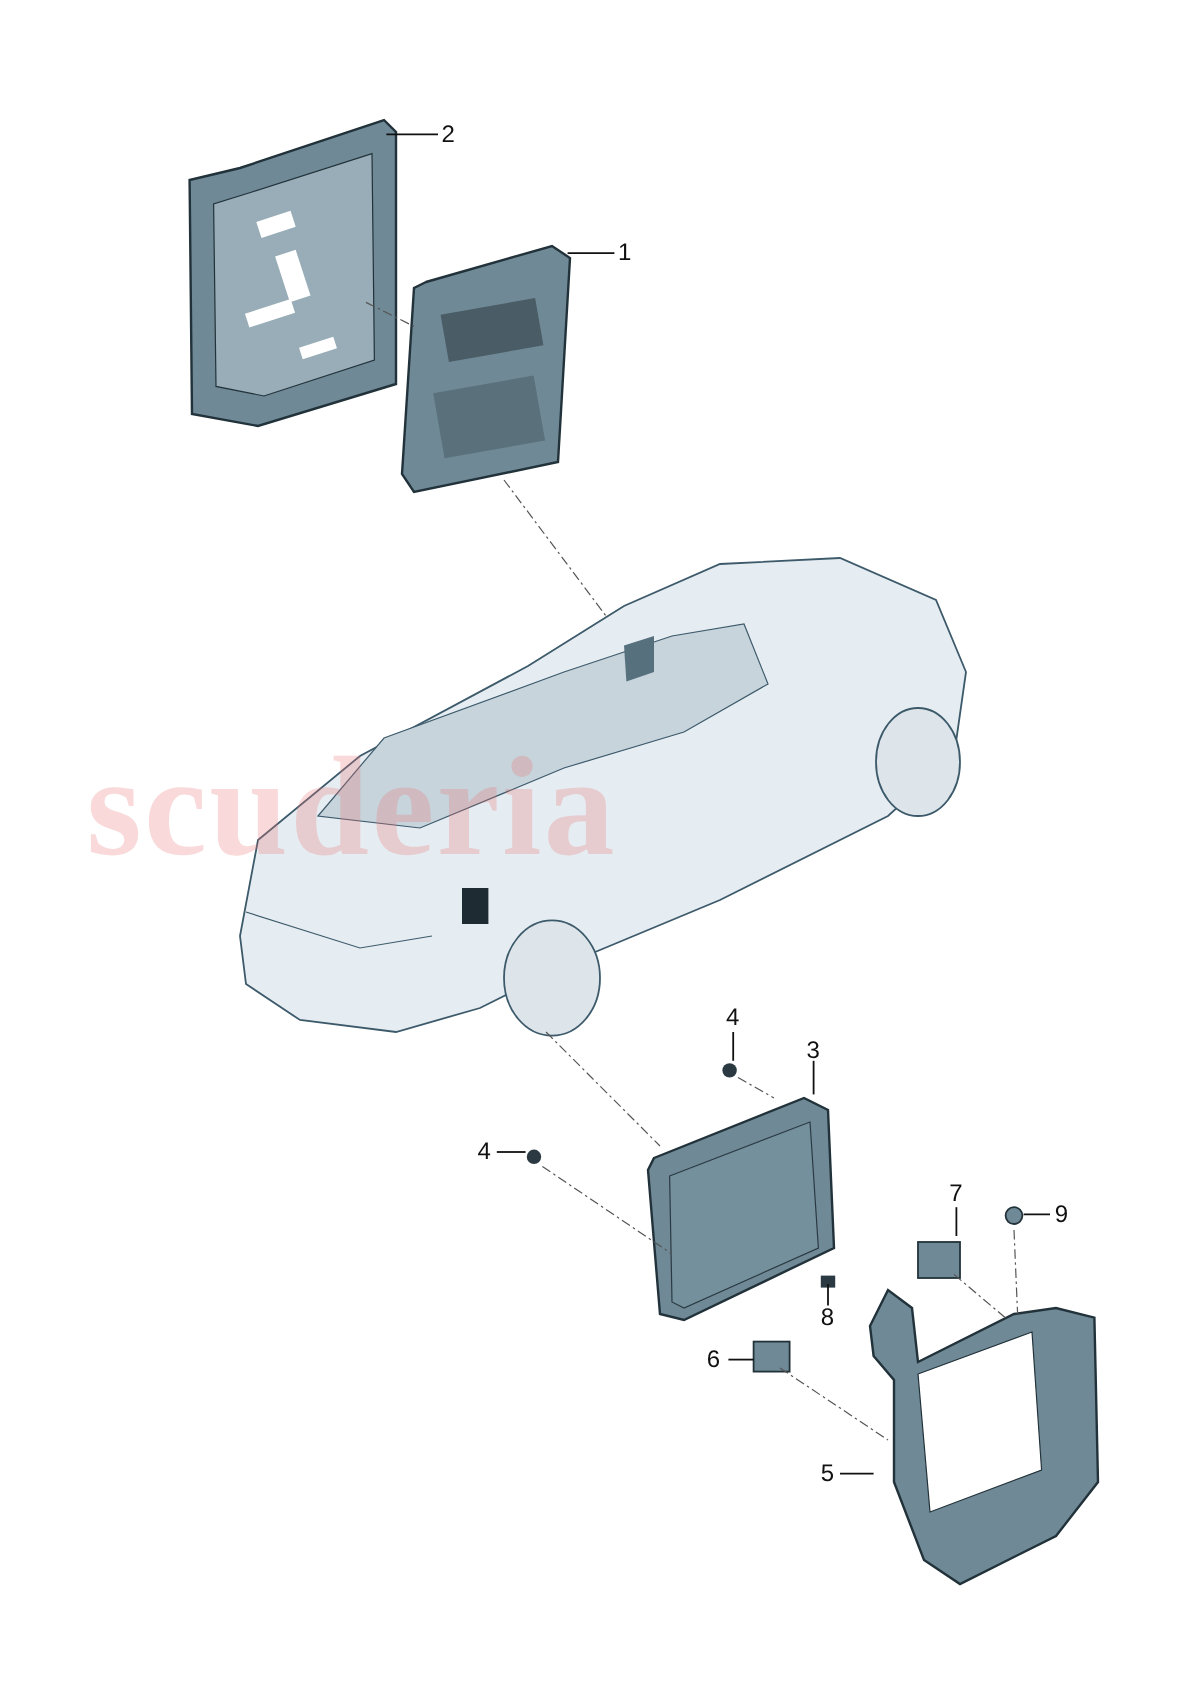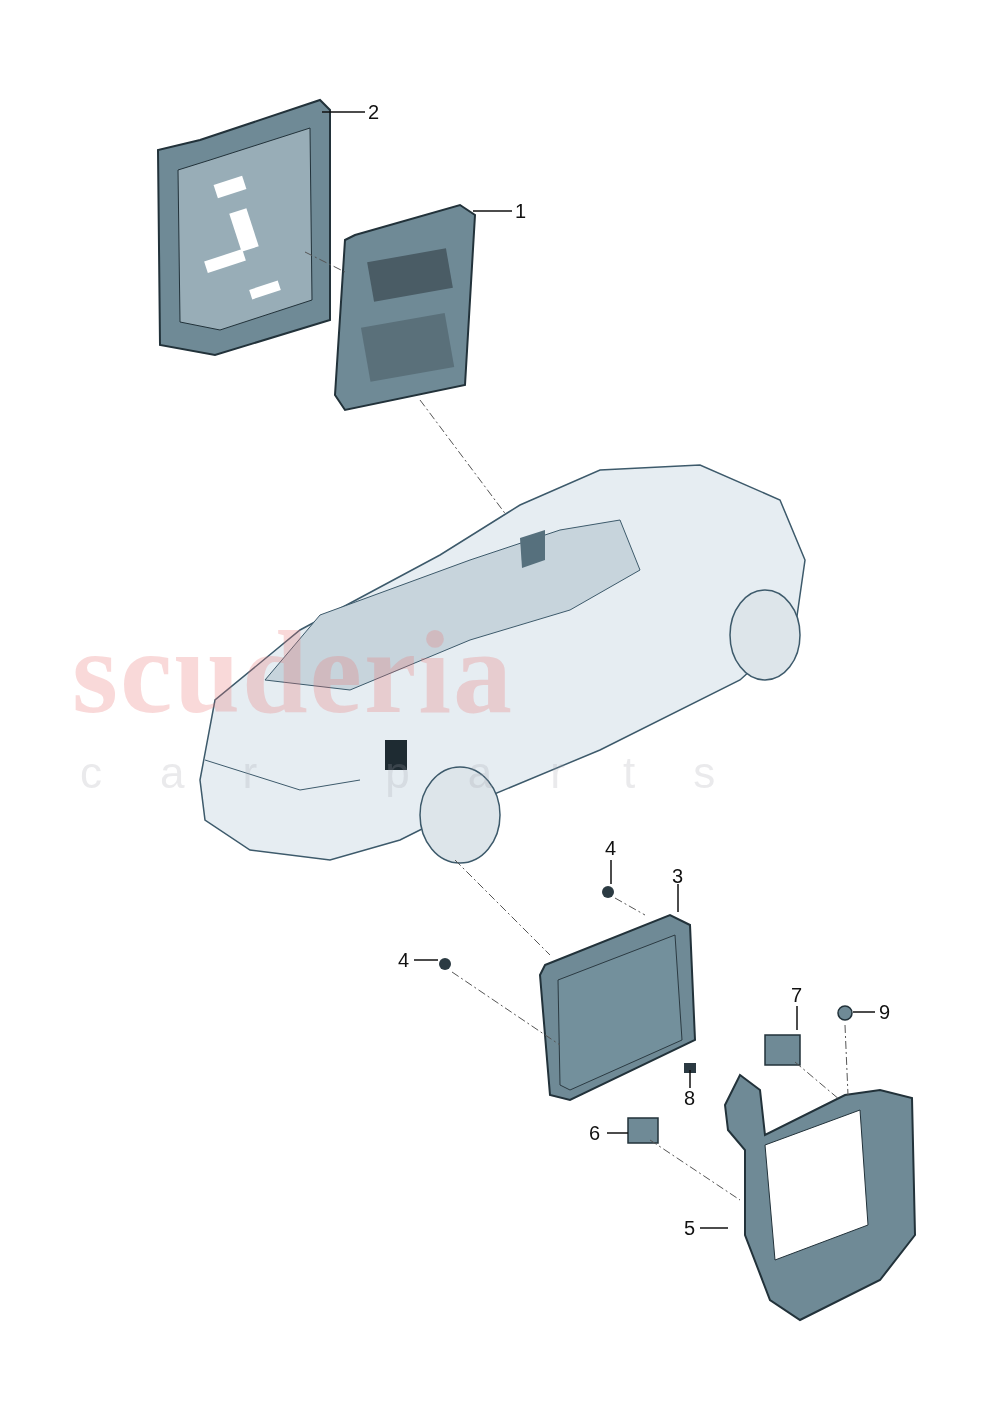--- a/index.html
+++ b/index.html
@@ -77,21 +77,20 @@
     <line x1="611" y1="860" x2="611" y2="884" stroke="#111" stroke-width="1.5"></line>
     <line x1="414" y1="960" x2="438" y2="960" stroke="#111" stroke-width="1.5"></line>
     <line x1="797" y1="1006" x2="797" y2="1030" stroke="#111" stroke-width="1.5"></line>
     <line x1="853" y1="1012" x2="875" y2="1012" stroke="#111" stroke-width="1.5"></line>
     <line x1="690" y1="1070" x2="690" y2="1088" stroke="#111" stroke-width="1.5"></line>
     <line x1="607" y1="1133" x2="628" y2="1133" stroke="#111" stroke-width="1.5"></line>
     <line x1="700" y1="1228" x2="728" y2="1228" stroke="#111" stroke-width="1.5"></line>
   </svg>
 
   <div class="wm-main">scuderia</div>
-  <div class="wm-sub">car parts</div>
 
   <div class="callout" style="left:368px; top:102px;">2</div>
   <div class="callout" style="left:515px; top:201px;">1</div>
   <div class="callout" style="left:672px; top:866px;">3</div>
   <div class="callout" style="left:605px; top:838px;">4</div>
   <div class="callout" style="left:398px; top:950px;">4</div>
   <div class="callout" style="left:791px; top:985px;">7</div>
   <div class="callout" style="left:879px; top:1002px;">9</div>
   <div class="callout" style="left:684px; top:1088px;">8</div>
   <div class="callout" style="left:589px; top:1123px;">6</div>

